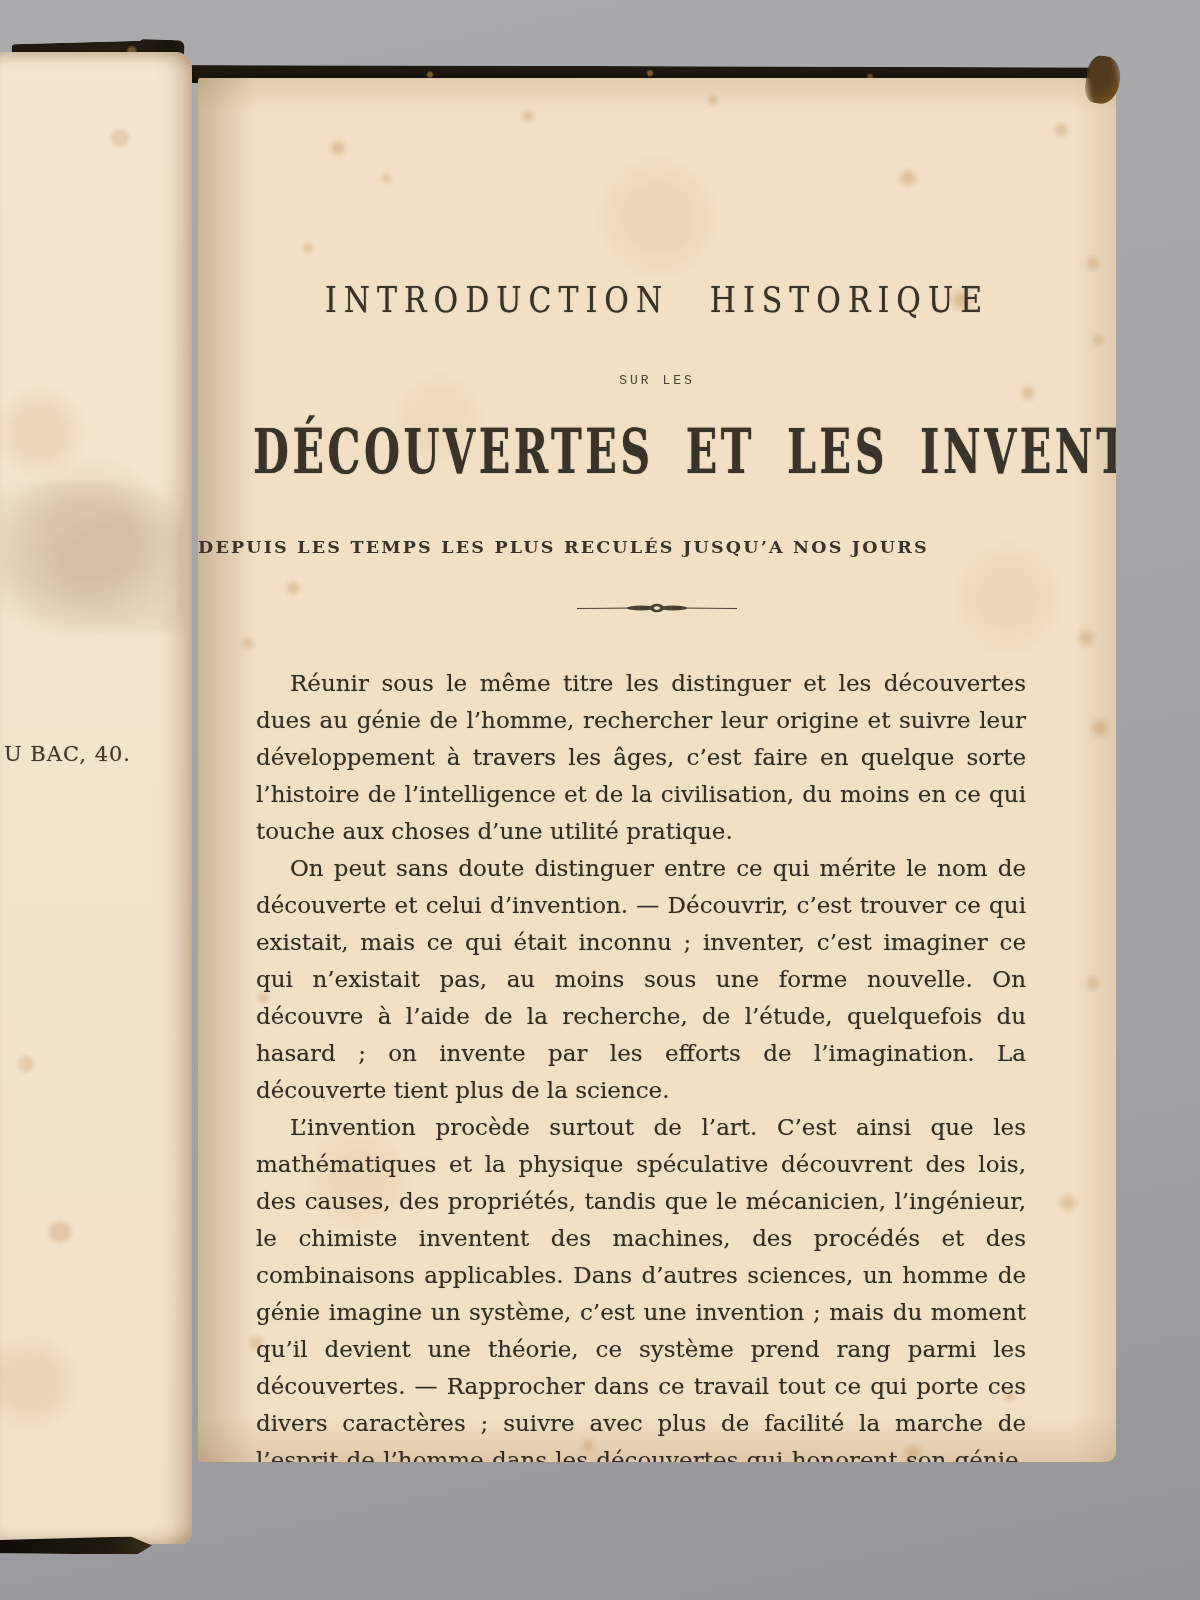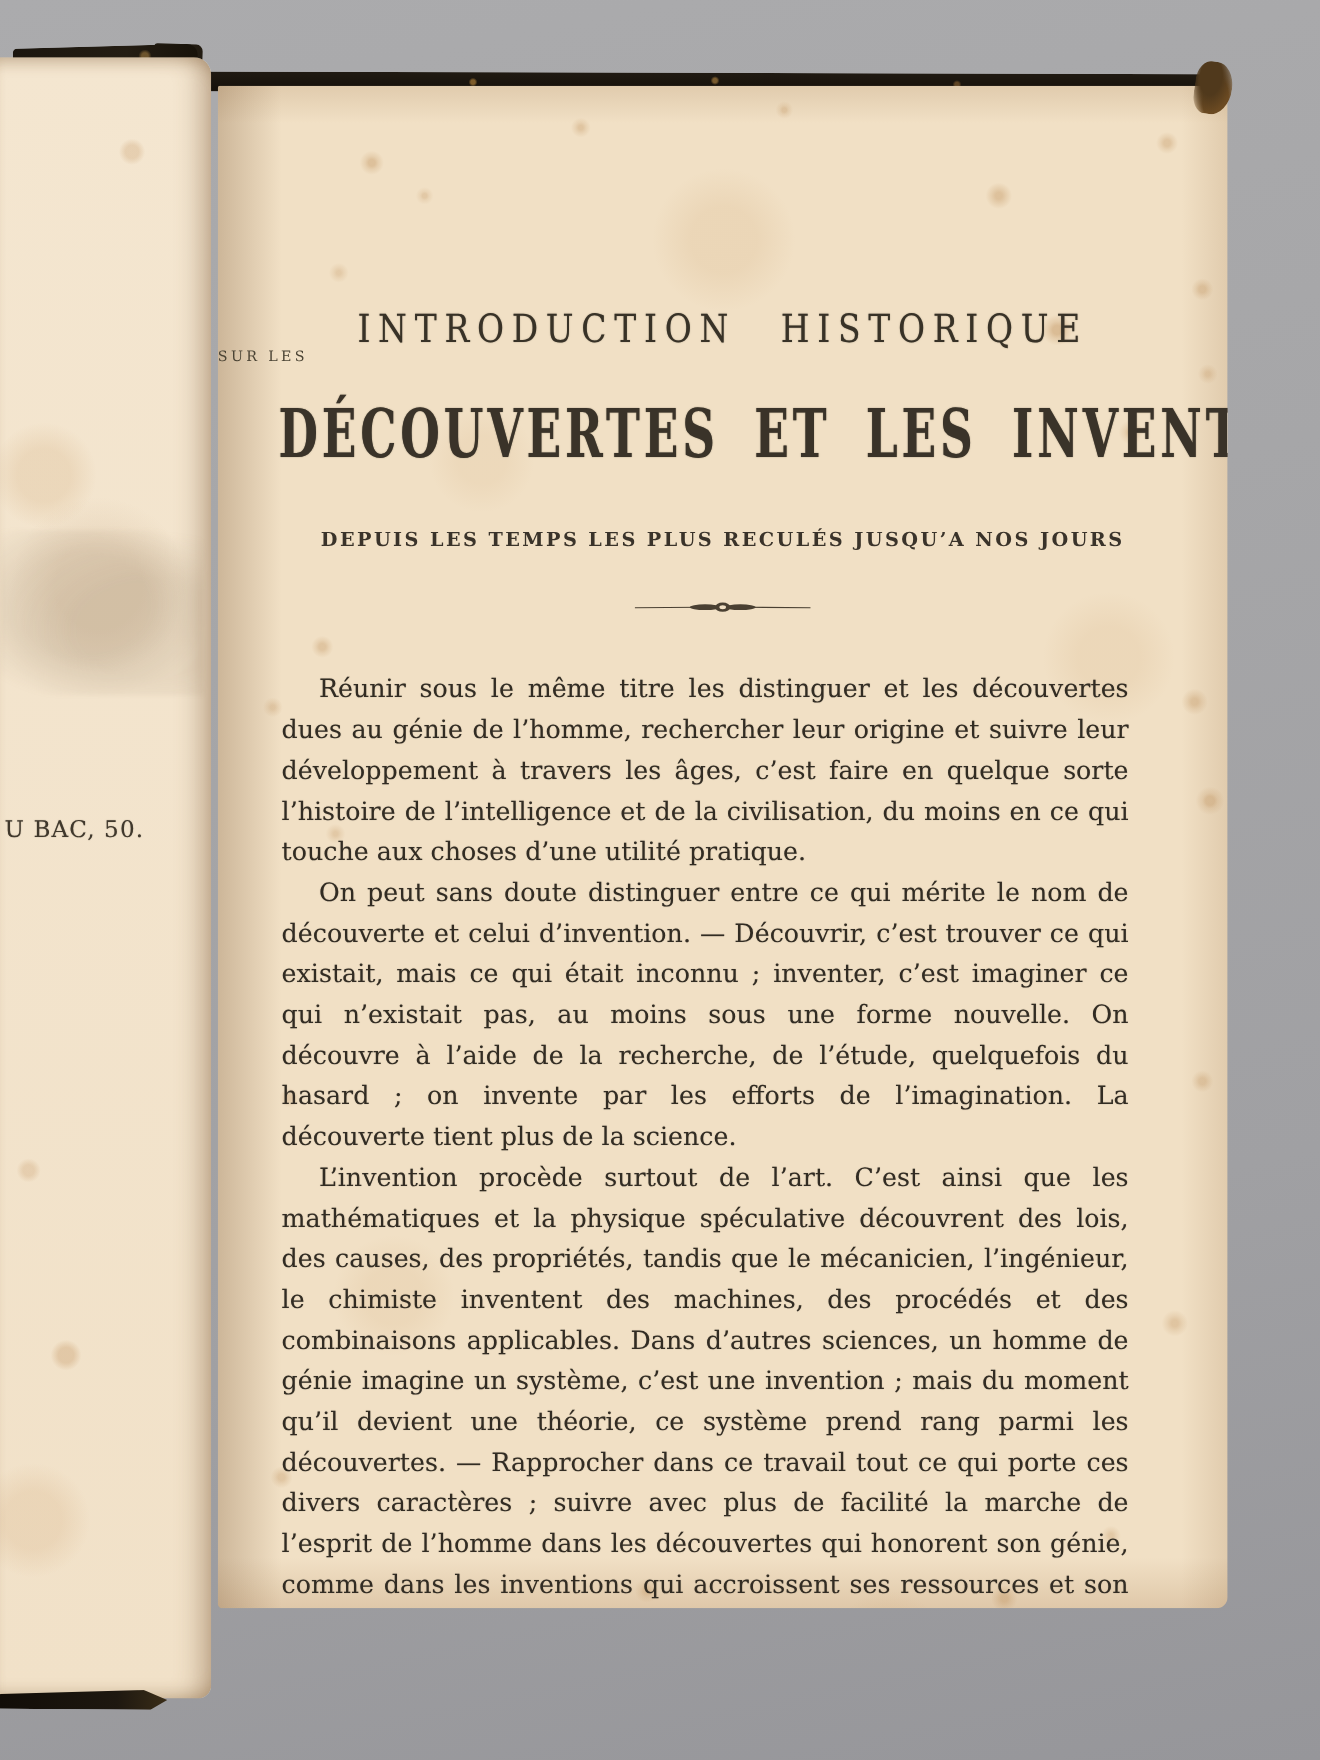--- a/index.html
+++ b/index.html
@@ -141,37 +141,38 @@
   .h-small {
     margin: 204px 0 0 0;
     text-align: center;
     font-size: 30px; font-weight: 400;
     letter-spacing: 7px; word-spacing: 24px;
     color: #383227;
     transform: scaleY(1.18);
     text-shadow: 0 0 1px rgba(56,50,39,.55);
   }
   .over-line {
-    text-align: left;
+    margin-top: 56px;
+    text-align: center;
     font-size: 13px; letter-spacing: 3px;
     color: #4a4334;
+    font-family: Liberation Mono, monospace;
   }
   .title-display {
     margin: 36px 0 0 0;
     text-align: center;
     font-size: 47px; font-weight: 700;
     letter-spacing: 4px; word-spacing: 16px;
     color: #3a3329;
     transform: scale(0.88, 1.3);
     text-shadow: 0 0 1px rgba(48,40,28,.65), 0.8px 0.8px 0 rgba(241,224,197,.3);
     white-space: nowrap;
   }
   .subtitle {
     margin-top: 58px;
-    text-align: center;
     font-size: 17.5px; font-weight: 700;
     letter-spacing: 2.2px;
     color: #3a332a;
   }
   .divider { display: block; margin: 44px auto 0 auto; }
 
   .body-text {
     margin: 50px 90px 0 58px;
     font-size: 23px; line-height: 37px;
     text-align: justify;
@@ -185,21 +186,21 @@
 <body>
 
 <div class="photo">
 
   <div class="binding-top"></div>
   <div class="binding-nub"></div>
   <div class="binding-tab"></div>
 
   <div class="left-page">
     <div class="left-page-ghost"></div>
-    <div class="left-page-fragment">U BAC, 50.</div>
+    <div class="left-page-fragment">U BAC, 40.</div>
   </div>
 
   <div class="cover-bottom-left"></div>
 
   <div class="right-page">
 
     <div class="h-small">INTRODUCTION HISTORIQUE</div>
 
     <div class="over-line">SUR LES</div>
 

